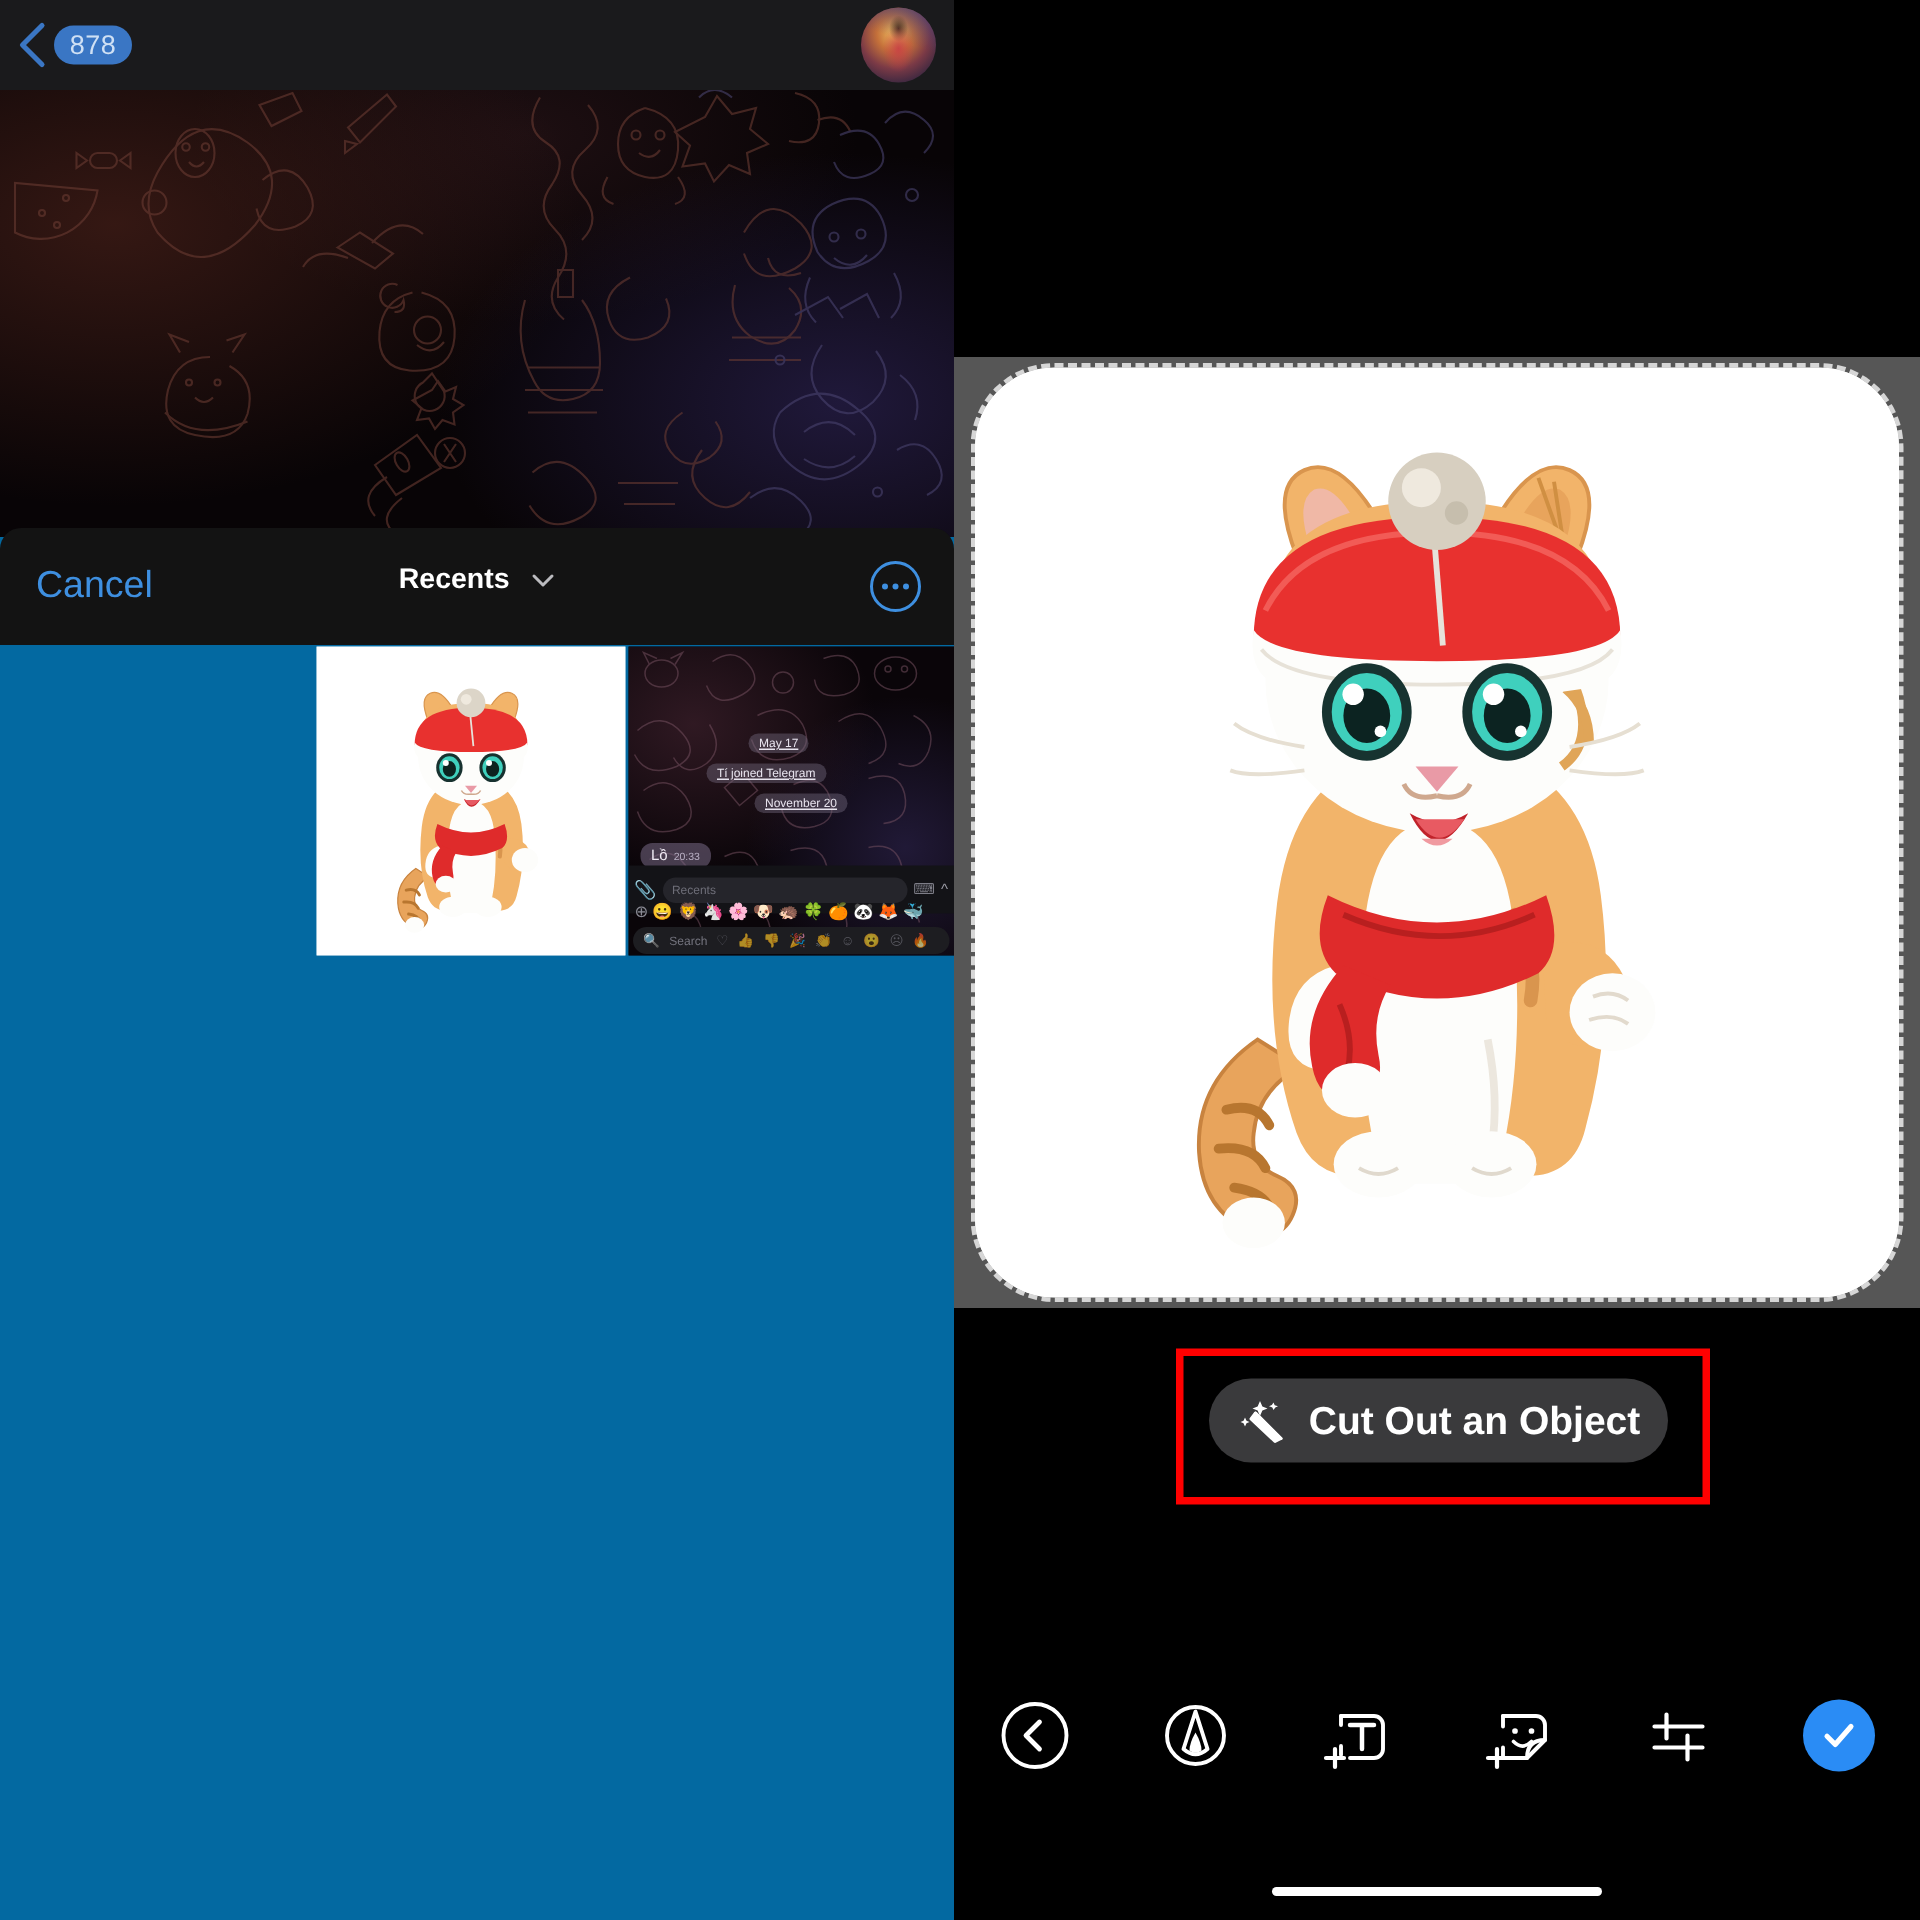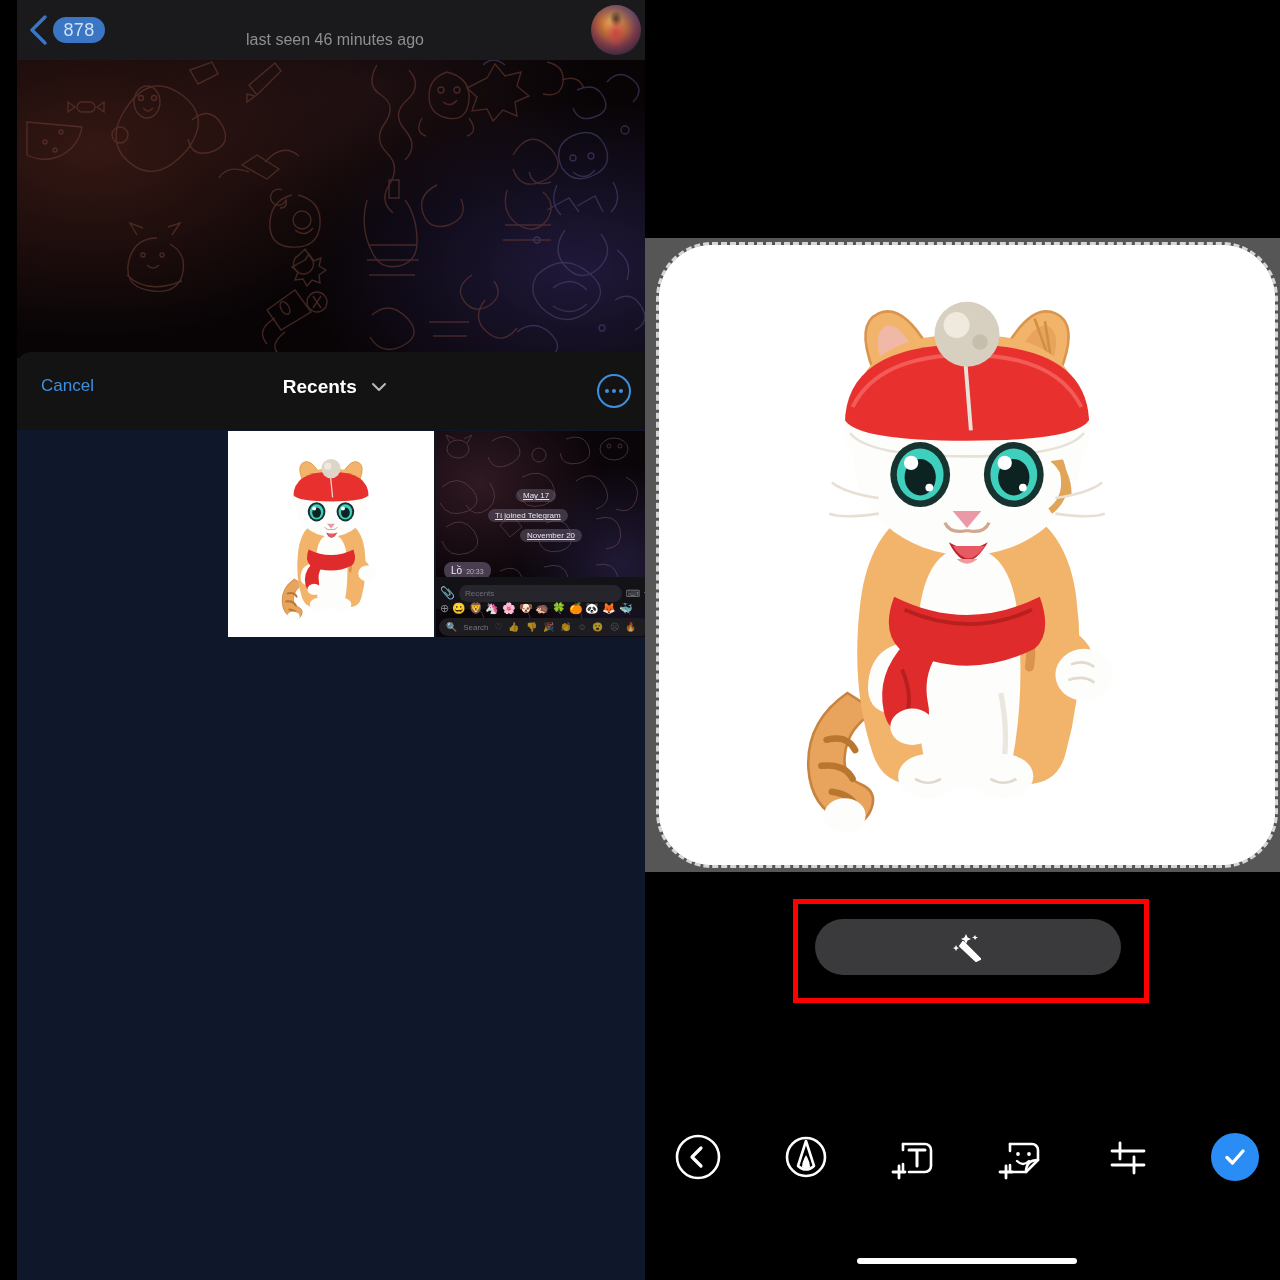--- a/index.html
+++ b/index.html
@@ -8,23 +8,22 @@
     background: #000;
     font-family: "Liberation Sans", sans-serif;
     overflow: hidden;
   }
   .screen { position: relative; width: 1280px; height: 1280px; display: flex; }
 
   
   .left-panel {
     position: relative;
     width: 636px; height: 1280px;
-    background: #0f172a;
+    background: #0369a1;
     overflow: hidden;
-    margin-left: 17px;
   }
 
   
   .chat-header {
     position: absolute; top: 0; left: 0;
     width: 636px; height: 60px;
     background: #1a1a1c;
     z-index: 6;
   }
   .back-chevron {
@@ -80,21 +79,21 @@
   
   .picker-bar {
     position: absolute; top: 352px; left: 0;
     width: 636px; height: 78px;
     background: #131313;
     border-radius: 14px 14px 0 0;
     z-index: 5;
   }
   .picker-cancel {
     position: absolute; left: 24px; top: 24px;
-    color: #3e8fe0; font-size: 17px;
+    color: #3e8fe0; font-size: 25px;
   }
   .picker-title-wrap {
     position: absolute; left: 0; top: 24px; width: 636px;
     text-align: center;
   }
   .picker-title {
     color: #fff; font-size: 19px; font-weight: 700; vertical-align: middle;
   }
   .chev-down {
     display: inline-block; margin-left: 10px; vertical-align: middle;
@@ -314,21 +313,20 @@
       </svg>
     </div>
 
     <div class="chat-header">
       <div class="back-chevron">
         <svg width="22" height="32" viewBox="0 0 22 32">
           <path d="M18 3 L5 16 L18 29" fill="none" stroke="#3a76c4" stroke-width="3.4" stroke-linecap="round" stroke-linejoin="round"></path>
         </svg>
       </div>
       <div class="badge-878">878</div>
-      <div class="header-sub">last seen 46 minutes ago</div>
       <div class="avatar"></div>
     </div>
 
     <div class="picker-bar">
       <div class="picker-cancel">Cancel</div>
       <div class="picker-title-wrap">
         <span class="picker-title">Recents</span>
         <span class="chev-down">
           <svg width="16" height="16" viewBox="0 0 16 16">
             <path d="M2 5 L8 11 L14 5" fill="none" stroke="#bbbbbf" stroke-width="2" stroke-linecap="round" stroke-linejoin="round"></path>
@@ -557,20 +555,21 @@
         <svg width="34" height="34" viewBox="0 0 34 34">
           <g fill="none" stroke="#fff" stroke-width="2" stroke-linecap="round" stroke-linejoin="round">
             <path d="M12 12 L29 29"></path>
             <path d="M12 12 L9 16 L25 31 L29 29 Z" fill="#fff"></path>
             <path d="M15 4 l1.6 3.6 L20 9 l-3.4 1.4 L15 14 l-1.6-3.6 L10 9 l3.4-1.4 Z" fill="#fff" stroke="none"></path>
             <path d="M5 15 l1 2.2 L8 18 l-2 0.9 L5 21 l-1-2.1 L2 18 l2-0.8 Z" fill="#fff" stroke="none"></path>
             <path d="M24 5 l0.8 1.8 L27 7.5 l-1.8 0.8 L24 10 l-0.8-1.7 L21 7.5 l1.9-0.8 Z" fill="#fff" stroke="none"></path>
           </g>
         </svg>
       </span>
+      <span class="cutout-label">Cut Out an Object</span>
     </div>
 
     <div class="toolbar">
       <div class="tool">
         <svg width="48" height="48" viewBox="0 0 48 48">
           <circle cx="24" cy="24" r="21" fill="none" stroke="#fff" stroke-width="2.6"></circle>
           <path d="M27 15 L18 24 L27 33" fill="none" stroke="#fff" stroke-width="3.2" stroke-linecap="round" stroke-linejoin="round"></path>
         </svg>
       </div>
       <div class="tool">

